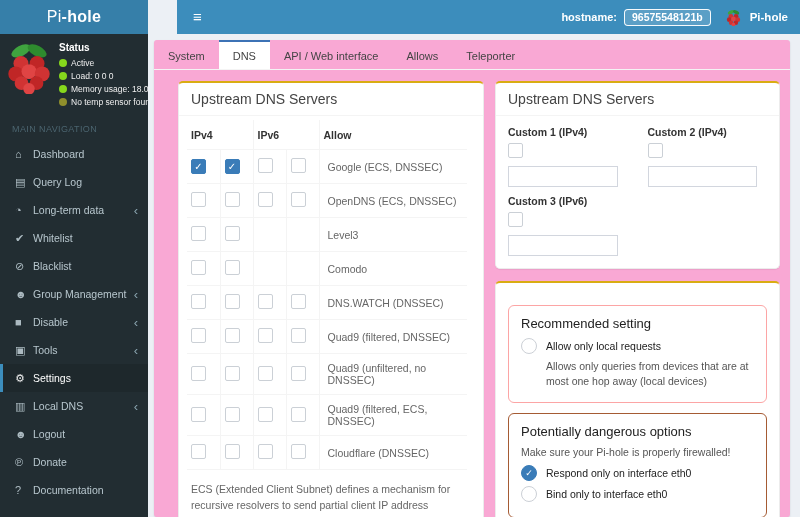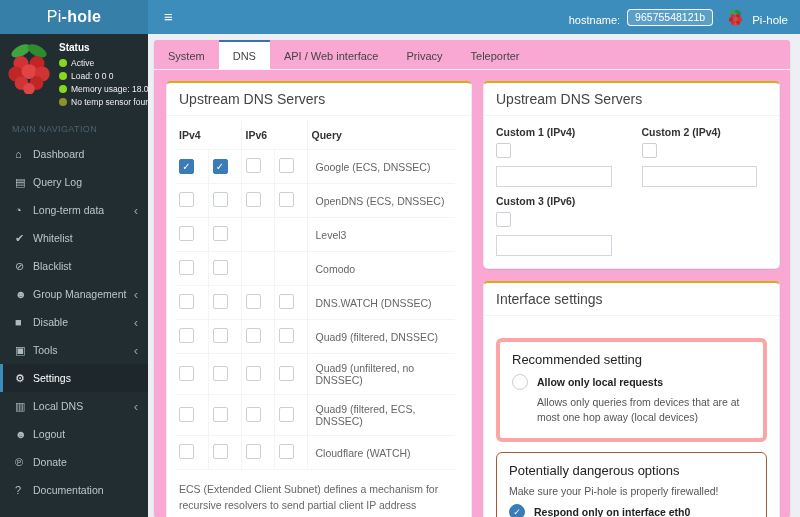--- a/index.html
+++ b/index.html
@@ -1,28 +1,28 @@
 <!DOCTYPE html>
 <html><head>
 <meta charset="utf-8">
 <style>
   * { margin:0; padding:0; box-sizing:border-box; }
   html,body { background:#ecf0f5; }
   .app { position:relative; width:800px; height:517px; overflow:hidden;
          font-family:"Liberation Sans","DejaVu Sans",sans-serif; font-size:11px; background:#ecf0f5; }
 
   
-  .topbar { position:absolute; top:0; left:0; right:0; height:34px; display:flex; z-index:5; }
+  .topbar { position:absolute; top:0; left:0; right:0; height:34px; display:flex; z-index:5;gap:29px; }
   .logo { width:148px; height:34px; background:#367fa9; color:#fff; text-align:center;
           line-height:34px; font-size:16px; letter-spacing:.3px; cursor:pointer; }
   .logo .lt { font-weight:300; }
   .logo b { font-weight:700; }
   .navbar { flex:1; background:#3c8dbc; display:flex; align-items:center; padding:0 12px; }
   .hamburger { color:#fff; font-size:15px; cursor:pointer; margin-right:auto; line-height:34px; padding:0 4px; }
-  .nav-right { display:flex; align-items:flex-end; gap:7px; color:#fff; }
+  .nav-right { display:flex; align-items:center; gap:7px; color:#fff;font-weight:bold; }
   .hostlabel { font-size:11px; }
   .hostpill { border:1px solid rgba(255,255,255,.95); background:rgba(255,255,255,.16);
               border-radius:4px; padding:1px 7px 2px; font-size:10.5px; }
   .brand { font-size:11.5px; margin-left:2px; }
   .raspicon { display:inline-flex; margin-left:8px; }
 
   
   .sidebar { position:absolute; top:34px; left:0; bottom:0; width:148px; background:#222d32; overflow:hidden; }
   .user-panel { display:flex; gap:7px; padding:6px 4px 8px 6px; }
   .status-title { font-size:10px; font-weight:bold; color:#fff; margin:2px 0 5px; }
@@ -37,21 +37,21 @@
   .menu-item .chev { color:#8aa4af; font-size:13px; line-height:1; padding-right:2px; }
   .menu-item.active { background:#1e282c; color:#fff; border-left-color:#3c8dbc; }
 
   
   .content { position:absolute; top:34px; left:148px; right:0; bottom:0; background:#ecf0f5; padding:6px 10px 0 6px; }
   .tabbox { background:#f9a8d4; border-radius:3px; box-shadow:0 1px 2px rgba(0,0,0,.12); height:100%;
             display:flex; flex-direction:column; overflow:hidden; }
   .tabs { display:flex; border-bottom:1px solid #f4f4f4; flex:none; }
   .tab { padding:8px 14px 7px; font-size:11px; color:#444; cursor:pointer; border-top:2px solid transparent; }
   .tab.active { border-top-color:#3c72b5; background:#fff; }
-  .tabbody { flex:1; display:flex; gap:11px; padding:11px 10px 0 12px; align-items:flex-start; overflow:hidden; }
+  .tabbody { flex:1; display:flex; gap:11px; padding:11px 10px 0 24px; align-items:flex-start; overflow:hidden; }
 
   .card { background:#fff; border:1px solid #ececec; border-top:2px solid #d9ac12; border-radius:5px;
           box-shadow:0 1px 1px rgba(0,0,0,.06); }
   .card-title { font-size:14px; font-weight:400; color:#444; padding:8px 12px; border-bottom:1px solid #f4f4f4; }
 
   .left-card { width:306px; flex:none; }
   .right-col { flex:1; display:flex; flex-direction:column; gap:12px; min-width:0; }
 
   
   table.dns { border-collapse:collapse; margin:4px 8px 0; width:calc(100% - 24px); }
@@ -69,29 +69,29 @@
   
   .custom-grid { display:grid; grid-template-columns:1fr 1fr; column-gap:20px; row-gap:6px; padding:8px 12px 12px; }
   .field-label { font-weight:bold; font-size:10.5px; color:#333; margin:2px 0 5px; }
   .field .cb { margin-bottom:6px; }
   .text-input { display:block; width:calc(100% - 10px); height:21px; border:1px solid #d2d6de;
                 font-size:11px; padding:2px 5px; font-family:inherit; }
 
   
   .iface-body { padding:2px 0 0; }
   .option-box { margin:8px 12px 10px; border-radius:6px; padding:6px 12px 10px; }
-  .option-box.green { border:4px solid #fca5a5;margin-top:20px; }
+  .option-box.green { border:1px solid #fca5a5;margin-top:20px; }
   .option-box.red { border:1px solid #a55b34; }
   .option-box h3 { font-size:13px; font-weight:400; color:#222; margin:4px 0 7px; }
   .warn-text { font-size:10.5px; color:#555; margin:0 0 7px; }
   .opt-row { display:flex; align-items:center; gap:9px; margin:5px 0; }
   .radio { width:16px; height:16px; border-radius:50%; border:1px solid #ccd0d6; background:#fff; flex:none;
            cursor:pointer; text-align:center; line-height:15px; font-size:9px; }
   .radio.selected { background:#3a7cb8; border-color:#3a7cb8; color:#fff; }
-  .opt-label { font-weight:bold; font-size:10.5px; color:#222; }
+  .opt-label { font-weight:normal; font-size:10.5px; color:#222; }
   .opt-desc { font-size:10.5px; color:#555; margin:0 0 3px 25px; line-height:1.45; }
 </style>
 </head>
 <body>
 
 <div class="app">
 
   <header class="topbar">
     <div class="logo"><span class="lt">Pi</span><b>-hole</b></div>
     <div class="navbar">
@@ -217,33 +217,33 @@
         </a>
       </nav>
   </aside>
 
   <main class="content">
     <div class="tabbox">
       <div class="tabs" id="tabs">
           <div class="tab">System</div>
           <div class="tab active">DNS</div>
           <div class="tab">API / Web interface</div>
-          <div class="tab">Privacy</div>
+          <div class="tab">Allows</div>
           <div class="tab">Teleporter</div>
         </div>
       <div class="tabbody">
 
         <section class="card left-card">
           <div class="card-title">Upstream DNS Servers</div>
           <table class="dns" id="dns-table">
               <thead>
                 <tr>
                   <th colspan="2">IPv4</th>
                   <th colspan="2">IPv6</th>
-                  <th>Query</th>
+                  <th>Allow</th>
                 </tr>
               </thead>
               <tbody>
                 <tr>
                   <td class="cbcell"><span class="cb checked">✓</span></td>
                   <td class="cbcell"><span class="cb checked">✓</span></td>
                   <td class="cbcell"><span class="cb"></span></td>
                   <td class="cbcell"><span class="cb"></span></td>
                   <td class="namecell">Google (ECS, DNSSEC)</td>
                 </tr>
@@ -294,39 +294,38 @@
                   <td class="cbcell"><span class="cb"></span></td>
                   <td class="cbcell"><span class="cb"></span></td>
                   <td class="cbcell"><span class="cb"></span></td>
                   <td class="namecell">Quad9 (filtered, ECS, DNSSEC)</td>
                 </tr>
                 <tr>
                   <td class="cbcell"><span class="cb"></span></td>
                   <td class="cbcell"><span class="cb"></span></td>
                   <td class="cbcell"><span class="cb"></span></td>
                   <td class="cbcell"><span class="cb"></span></td>
-                  <td class="namecell">Cloudflare (WATCH)</td>
+                  <td class="namecell">Cloudflare (DNSSEC)</td>
                 </tr>
               </tbody>
             </table>
           <p class="ecs-note" id="ecs-note"><span>ECS (Extended Client Subnet) defines a mechanism for recursive resolvers to send partial client IP address information to authoritative DNS name servers. Content Delivery Networks (CDNs) and latency-sensitive services use this to give geo-located responses when responding to name lookups coming through public DNS resolvers. </span></p>
         </section>
 
         <div class="right-col">
           <section class="card">
             <div class="card-title">Upstream DNS Servers</div>
             <div class="custom-grid" id="custom-grid">
                 <div class="field"><div class="field-label">Custom 1 (IPv4)</div><span class="cb"></span><input class="text-input" type="text" style=""></div>
                 <div class="field"><div class="field-label">Custom 2 (IPv4)</div><span class="cb"></span><input class="text-input" type="text" style=""></div>
                 <div class="field"><div class="field-label">Custom 3 (IPv6)</div><span class="cb"></span><input class="text-input" type="text" style=""></div>
               </div>
           </section>
 
           <section class="card">
-            <div class="card-title">Interface settings</div>
             <div class="iface-body">
               <div class="option-box green">
                 <h3>Recommended setting</h3>
                 <div id="recommended-options">
                     <div class="opt">
                       <div class="opt-row">
                         <span class="radio"></span>
                         <span class="opt-label">Allow only local requests</span>
                       </div>
                       <div class="opt-desc">Allows only queries from devices that are at most one hop away (local devices)</div>

